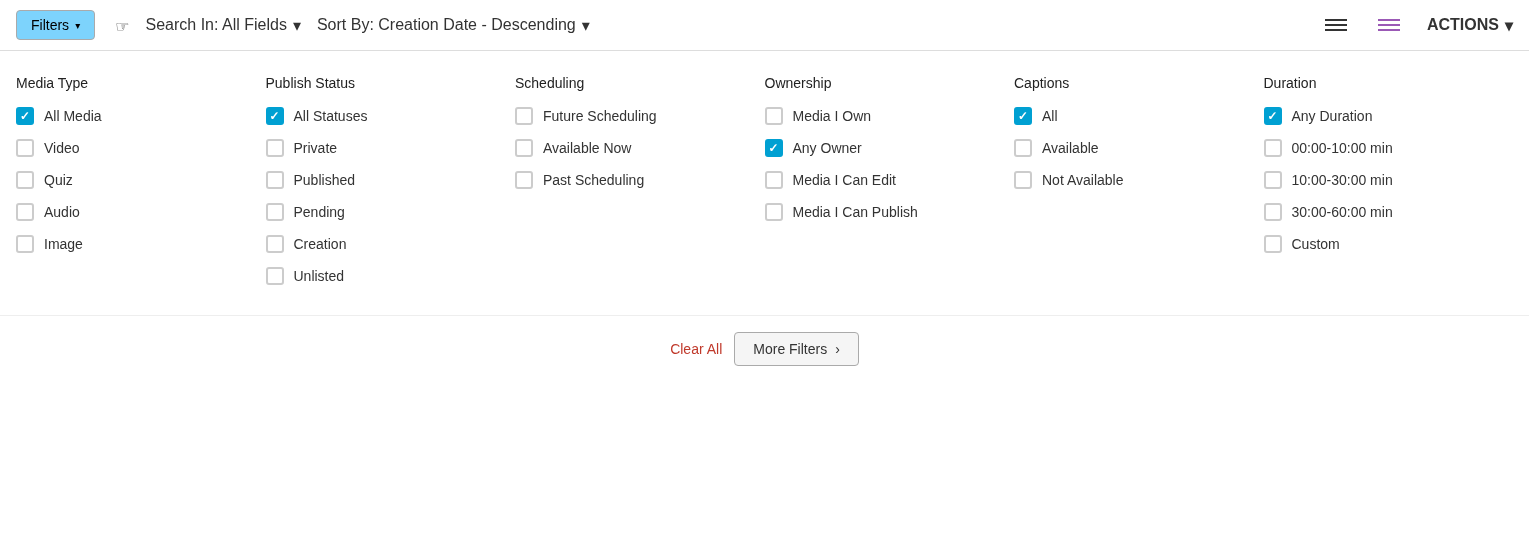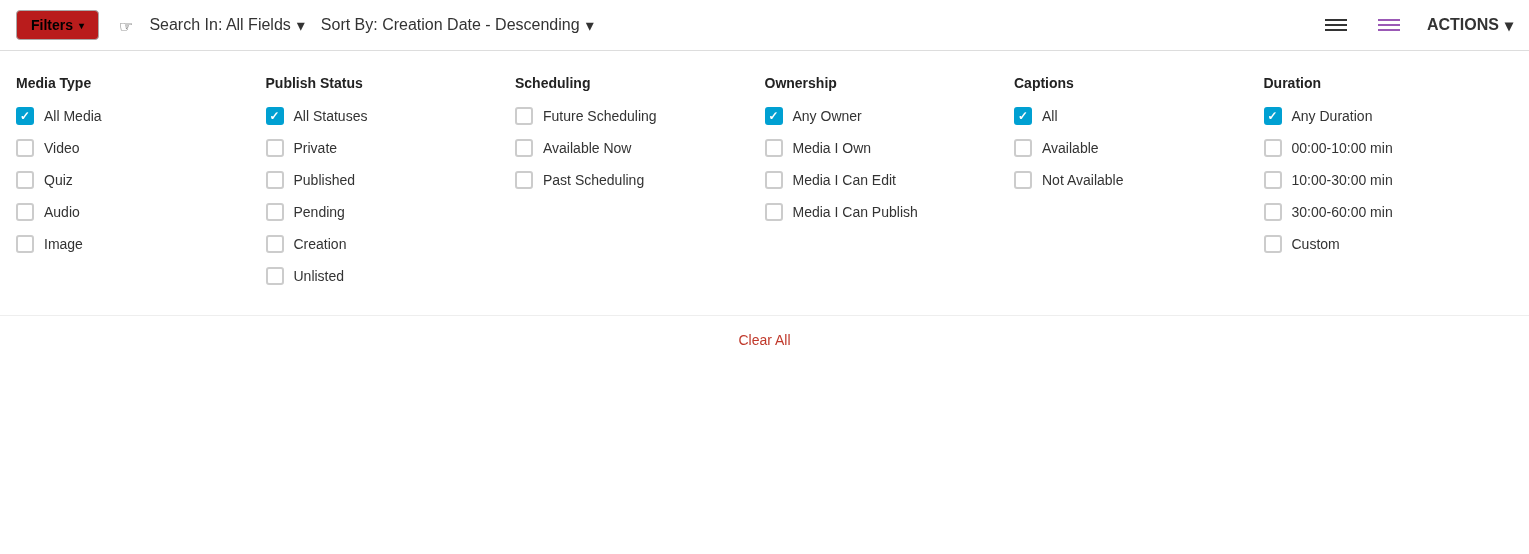--- a/index.html
+++ b/index.html
@@ -16,29 +16,28 @@
     
     .toolbar {
       display: flex;
       align-items: center;
       padding: 10px 16px;
       border-bottom: 1px solid #ddd;
       gap: 16px;
     }
     .filters-btn {
       border: 1px solid #aaa;
-      background: #b91c1c;
+      background: #7dd3fc;
       padding: 6px 14px;
       border-radius: 4px;
       cursor: pointer;
       font-size: 14px;
       display: flex;
       align-items: center;
       gap: 6px;
-      font-weight: bold;
     }
     .filters-btn .chevron {
       font-size: 10px;
     }
     .search-in-btn, .sort-by-btn {
       background: none;
       border: none;
       cursor: pointer;
       font-size: 16px;
       color: #333;
@@ -99,21 +98,21 @@
       gap: 0;
       border-bottom: 1px solid #eee;
     }
 
     .filter-col {
       flex: 1;
       padding-right: 12px;
     }
 
     .filter-col-header {
-      font-weight: bold;
+      font-weight: normal;
       font-size: 14px;
       margin-bottom: 16px;
       color: #222;
     }
 
     .filter-item {
       display: flex;
       align-items: center;
       gap: 10px;
       margin-bottom: 14px;
@@ -275,26 +274,26 @@
         <span class="filter-label">Available Now</span>
       </div>
       <div class="filter-item">
         <div class="checkbox"></div>
         <span class="filter-label">Past Scheduling</span>
       </div>
     </div>
     <div class="filter-col">
       <div class="filter-col-header">Ownership</div>
       <div class="filter-item">
+        <div class="checkbox"></div>
+        <span class="filter-label">Media I Own</span>
+      </div>
+      <div class="filter-item">
         <div class="checkbox checked"></div>
         <span class="filter-label">Any Owner</span>
-      </div>
-      <div class="filter-item">
-        <div class="checkbox"></div>
-        <span class="filter-label">Media I Own</span>
       </div>
       <div class="filter-item">
         <div class="checkbox"></div>
         <span class="filter-label">Media I Can Edit</span>
       </div>
       <div class="filter-item">
         <div class="checkbox"></div>
         <span class="filter-label">Media I Can Publish</span>
       </div>
     </div>
@@ -335,13 +334,17 @@
         <div class="checkbox"></div>
         <span class="filter-label">Custom</span>
       </div>
     </div>
   </div>
 
 <div class="bottom-bar">
   <button class="clear-all-btn">
     <span>Clear All</span>
   </button>
+  <button class="more-filters-btn">
+    <span>More Filters</span>
+    <span>›</span>
+  </button>
 </div>
 
 </body></html>

